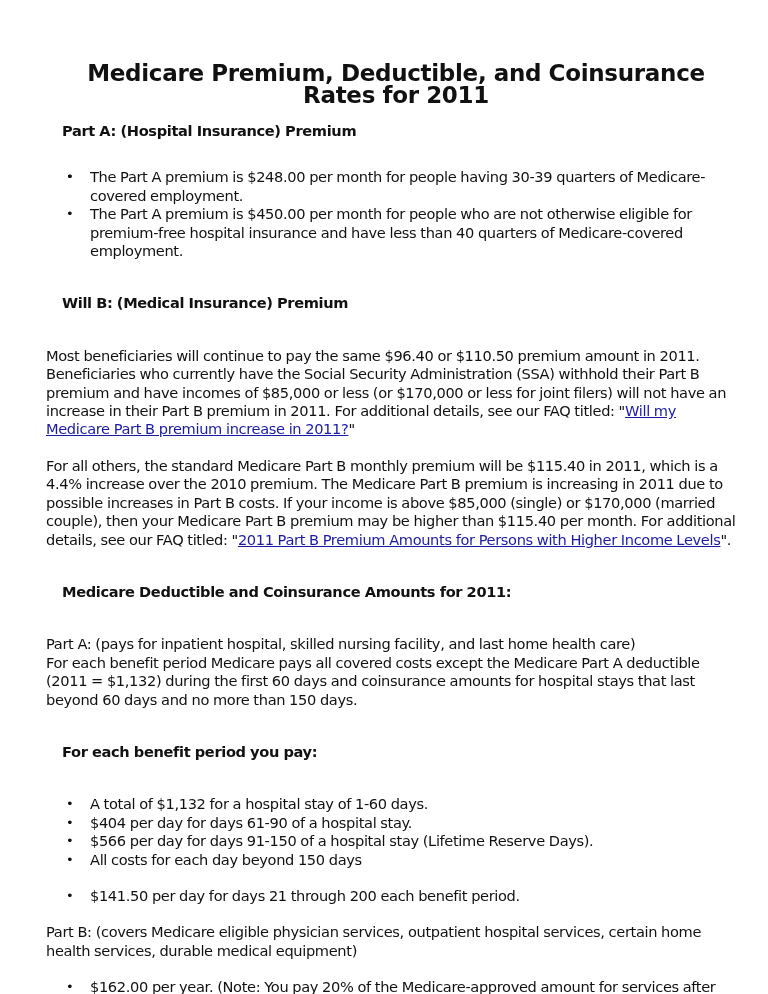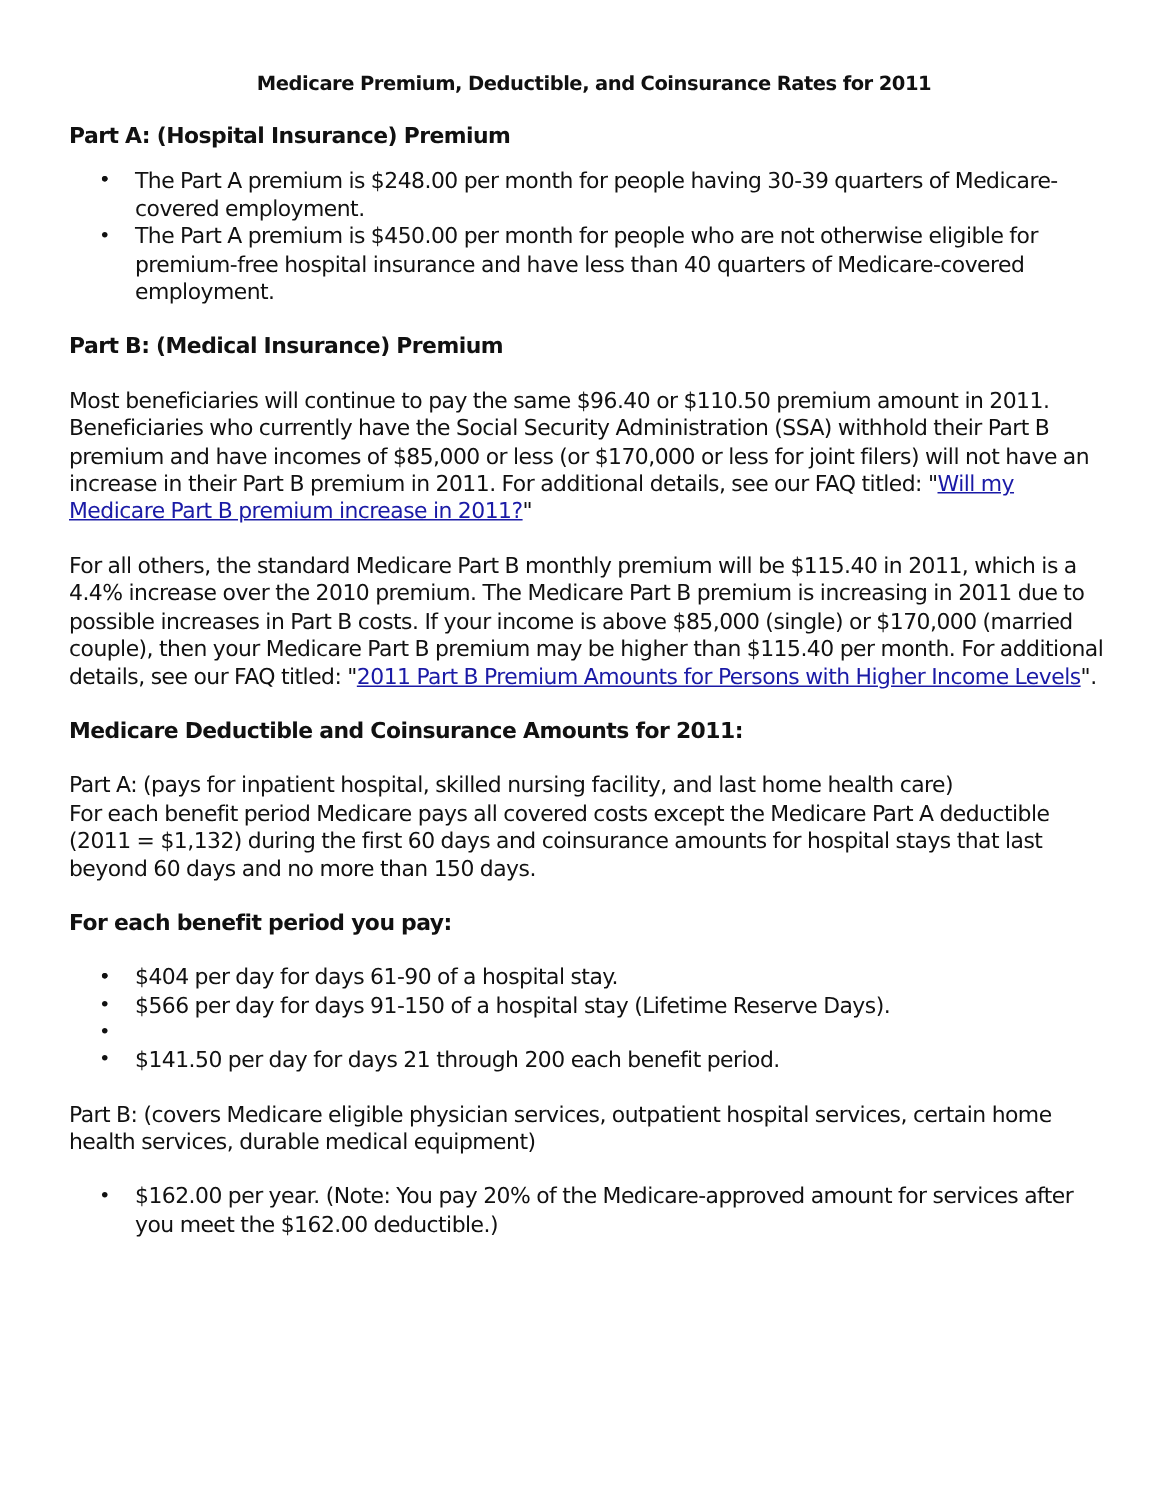--- a/index.html
+++ b/index.html
@@ -20,30 +20,30 @@
       left: 46px;
       top: 46px;
       width: 690px;
       font-size: 14.6px;
       line-height: 18.4px;
       letter-spacing: -0.35px;
       word-spacing: -0.3px;
     }
     .title {
       font-weight: bold;
-      font-size: 13px;
+      font-size: 23px;
       line-height: 22px;
       text-align: center;
-      margin: 0 0 14px 0;
+      margin: 16px 0 14px 0;
       letter-spacing: -0.3px;
       padding-left: 10px;
     }
     .heading {
       font-weight: bold;
-      margin: 0;
+      margin: 16px;
     }
     p {
       margin: 0;
     }
     .gap-sm { height: 12px; }
     .gap-md { height: 18px; }
     ul {
       margin: 0;
       padding: 0;
       list-style: none;
@@ -77,42 +77,42 @@
     <ul>
       <li><span class="bullet">•</span></li>
       <li><span class="bullet">•</span><span>The Part A premium is $248.00 per month for people having 30-39 quarters of Medicare-covered employment.</span></li>
       <li><span class="bullet">•</span><span>The Part A premium is $450.00 per month for people who are not otherwise eligible for premium-free hospital insurance and have less than 40 quarters of Medicare-covered employment.</span></li>
     </ul>
   </section>
 
   <div class="gap-md"></div>
 
   <section>
-    <p class="heading">Part B: (Medical Insurance) Premium</p>
+    <p class="heading">Will B: (Medical Insurance) Premium</p>
     <div class="gap-md"></div>
     <p><span>Most beneficiaries will continue to pay the same $96.40 or $110.50 premium amount in 2011.  Beneficiaries who currently have the Social Security Administration (SSA) withhold their Part B premium and have incomes of $85,000 or less (or $170,000 or less for joint filers) will not have an increase in their Part B premium in 2011.  For additional details, see our FAQ titled: "</span><a class="doc-link" href="#" style="color: rgb(26, 26, 166);">Will my Medicare Part B premium increase in 2011?</a><span>"</span></p>
     <div class="gap-md"></div>
     <p><span>For all others, the standard Medicare Part B monthly premium will be $115.40 in 2011, which is a 4.4% increase over the 2010 premium.  The Medicare Part B premium is increasing in 2011 due to possible increases in Part B costs.  If your income is above $85,000 (single) or $170,000 (married couple), then your Medicare Part B premium may be higher than $115.40 per month.  For additional details, see our FAQ titled: "</span><a class="doc-link" href="#" style="color: rgb(26, 26, 166);">2011 Part B Premium Amounts for Persons with Higher Income Levels</a><span>".</span></p>
   </section>
 
   <div class="gap-md"></div>
 
   <section>
     <p class="heading">Medicare Deductible and Coinsurance Amounts for 2011:</p>
     <div class="gap-md"></div>
     <p><b>Part A:</b><span> (pays for inpatient hospital, skilled nursing facility, and last home health care)</span></p>
     <p>For each benefit period Medicare pays all covered costs except the Medicare Part A deductible (2011 = $1,132) during the first 60 days and coinsurance amounts for hospital stays that last beyond 60 days and no more than 150 days.</p>
     <div class="gap-md"></div>
     <p class="heading">For each benefit period you pay:</p>
     <div class="gap-md"></div>
     <ul>
-      <li><span class="bullet">•</span></li>
+      <li><span class="bullet">•</span><span>A total of $1,132 for a hospital stay of 1-60 days.</span></li>
       <li><span class="bullet">•</span><span>$404 per day for days 61-90 of a hospital stay.</span></li>
       <li><span class="bullet">•</span><span>$566 per day for days 91-150 of a hospital stay (Lifetime Reserve Days).</span></li>
-      <li><span class="bullet">•</span></li>
+      <li><span class="bullet">•</span><span>All costs for each day beyond 150 days</span></li>
     </ul>
     <div class="gap-md"></div>
     <ul>
       <li><span class="bullet">•</span><span>$141.50 per day for days 21 through 200 each benefit period.</span></li>
     </ul>
     <div class="gap-md"></div>
     <p><b>Part B:</b><span> (covers Medicare eligible physician services, outpatient hospital services, certain home health services, durable medical equipment)</span></p>
     <div class="gap-md"></div>
     <ul>
       <li><span class="bullet">•</span><span>$162.00 per year. (Note: You pay 20% of the Medicare-approved amount for services after you meet the $162.00 deductible.)</span></li>

